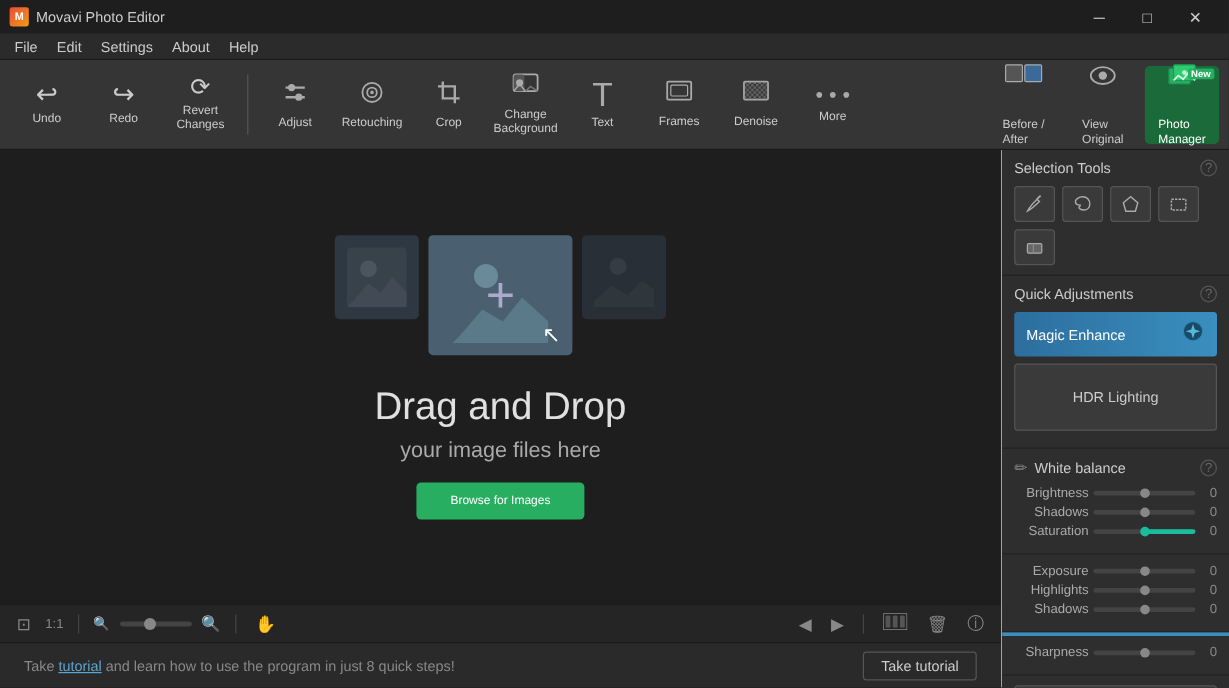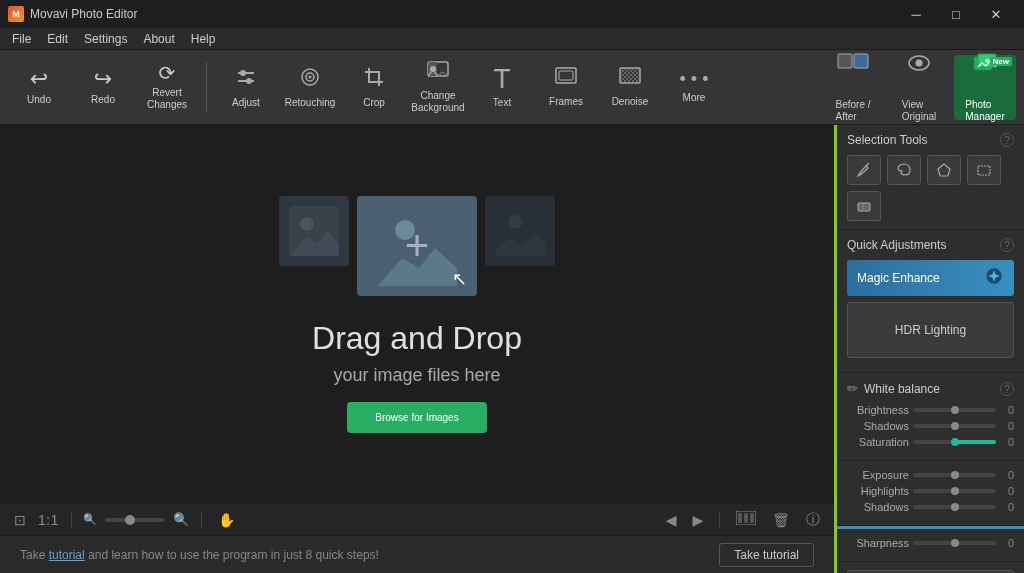--- a/index.html
+++ b/index.html
@@ -270,21 +270,21 @@
       width: 10px; height: 10px; background: #888; border-radius: 50%;
       position: absolute; top: -3px; left: 20px;
     }
     .cb-sep { width: 1px; height: 16px; background: #444; margin: 0 4px; }
     #cb-right { margin-left: auto; display: flex; align-items: center; gap: 8px; }
 
     
     #right-panel {
       width: 190px;
       background: #2e2e2e;
-      border-left: 3px solid #84cc16;
+      border-left: 1px solid #84cc16;
       overflow-y: auto;
       overflow-x: hidden;
       display: flex;
       flex-direction: column;
     }
     #right-panel::-webkit-scrollbar { width: 5px; }
     #right-panel::-webkit-scrollbar-track { background: #222; }
     #right-panel::-webkit-scrollbar-thumb { background: #555; border-radius: 2px; }
 
     .panel-section {
@@ -606,21 +606,21 @@
           </div>
         </div>
         <div class="drop-title">Drag and Drop</div>
         <div class="drop-subtitle">your image files here</div>
         <button class="browse-btn">Browse for Images</button>
       </div>
     </div>
 
     <div id="canvas-toolbar-bottom">
       <button class="cb-btn">⊡</button>
-      <span style="color:#888;font-size:15px;">1:1</span>
+      <span style="color:#888;font-size:11px;">1:1</span>
       <div class="cb-sep"></div>
       <span style="color:#666;font-size:11px;">🔍</span>
       <div class="zoom-track">
         <div class="zoom-thumb"></div>
       </div>
       <span style="color:#888;font-size:13px;">🔍</span>
       <div class="cb-sep"></div>
       <button class="cb-btn">✋</button>
       <div id="cb-right">
         <button class="cb-btn">◀</button>

